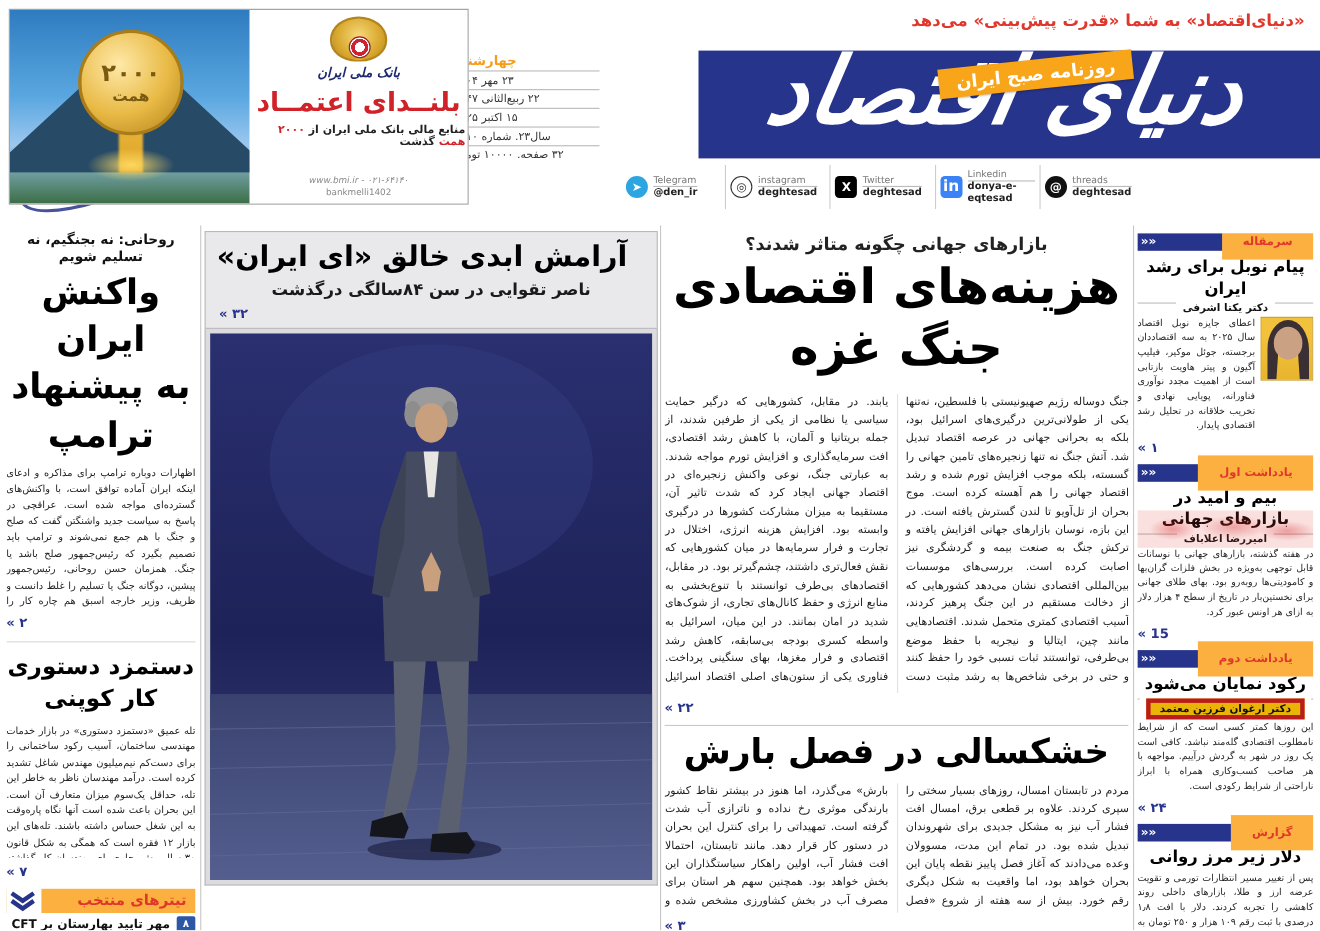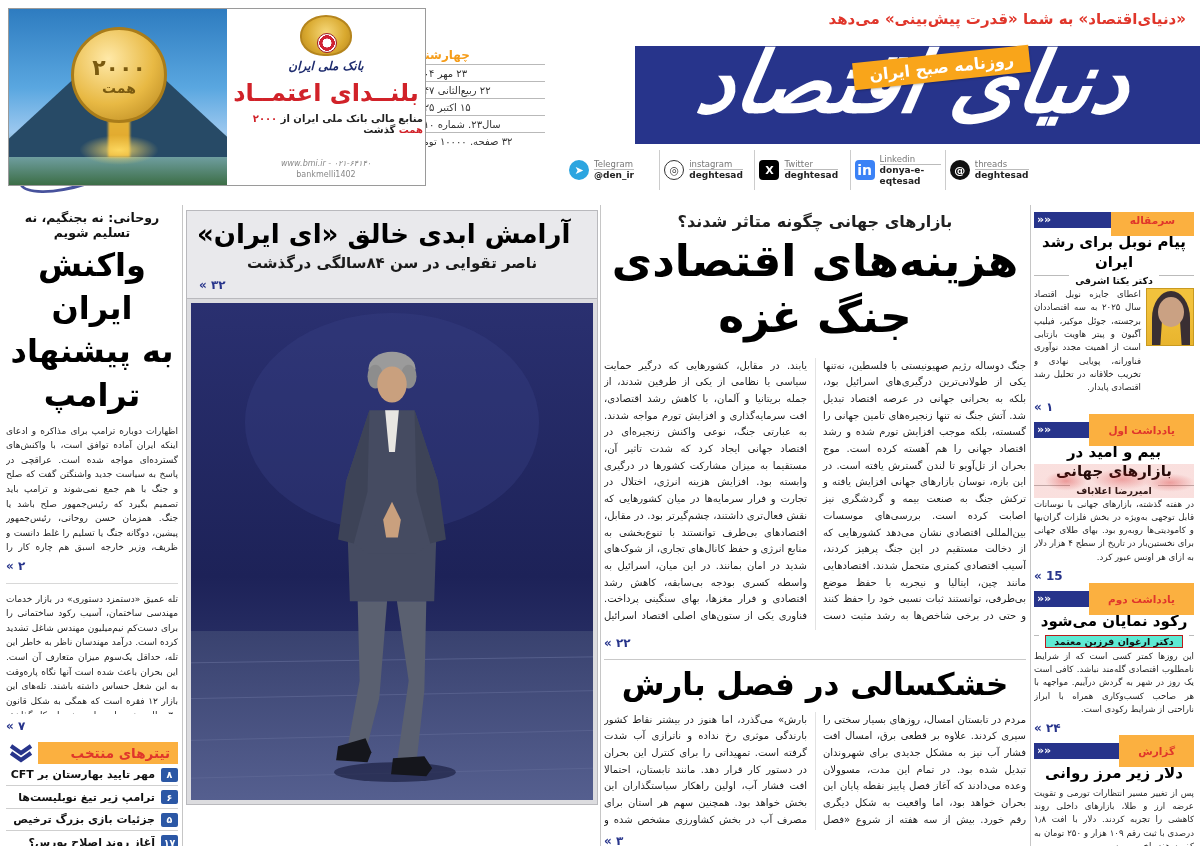--- a/index.html
+++ b/index.html
@@ -102,21 +102,21 @@
   .sidebar { position:absolute; top:212px; left:1034px; width:160px; height:634px; overflow:hidden; }
   .sec-head { position:relative; display:flex; align-items:center; height:16px; margin-bottom:5px; }
   .sec-label { background:#fbb040; color:#e0362b; font-weight:bold; font-size:10.5px; padding:1px 19px; height:32px;
     display:flex; align-items:center; }
   .sec-bar { flex:1; background:#27348b; height:16px; position:relative; }
   .sec-bar .chev { position:absolute; left:3px; top:0; color:#fff; font-size:11px; font-weight:bold; line-height:16px; }
   .sec-title { font-size:15px; font-weight:bold; text-align:center; color:#000; line-height:1.3; }
   .sec-author { display:flex; align-items:flex-start; gap:6px; margin:3px 0 2px; }
   .sec-author::before, .sec-author::after { content:""; flex:1; border-top:1px solid #bbb; }
   .sec-author span { font-size:9.5px; font-weight:bold; color:#111; }
-  .sec-author.boxed span { border:1px solid #b91c1c; padding:0 8px; background:#5eead4; }
+  .sec-author.boxed span { border:4px solid #b91c1c; padding:0 8px; background:#eab308; }
   .sec-body { font-size:8.6px; line-height:1.55; color:#222; }
   .sec-foot { text-align:left; margin:1px 0 7px; }
   .sec1-wrap { display:flex; gap:5px; direction:rtl; }
   .sec1-wrap .sec-body { flex:1; }
   .mugshot { flex:0 0 48px; height:58px; background:linear-gradient(180deg,#f2c23c 0 30%,#e8b42e); border:1px solid #c99a20;
     position:relative; overflow:hidden; }
   .mug-head { position:absolute; top:8px; left:11px; width:26px; height:30px; border-radius:50%; background:#caa183; }
   .mug-scarf { position:absolute; top:2px; left:5px; width:38px; height:54px; border-radius:50% 50% 0 0;
     background:#3a2f33; clip-path:polygon(0 0,100% 0,100% 100%,78% 100%,72% 38%,50% 26%,28% 38%,22% 100%,0 100%); }
   .watermark { position:absolute; left:0; right:0; height:34px; background:
@@ -223,20 +223,24 @@
         <span>واکنش ایران</span><br>
         <span>به پیشنهاد ترامپ</span>
       </div>
       <div class="lc-body just" style="height:130px;overflow:hidden">اظهارات دوباره ترامپ برای مذاکره و ادعای اینکه ایران آماده توافق است، با واکنش‌های گسترده‌ای مواجه شده است. عراقچی در پاسخ به سیاست جدید واشنگتن گفت که صلح و جنگ با هم جمع نمی‌شوند و ترامپ باید تصمیم بگیرد که رئیس‌جمهور صلح باشد یا جنگ. همزمان حسن روحانی، رئیس‌جمهور پیشین، دوگانه جنگ یا تسلیم را غلط دانست و ظریف، وزیر خارجه اسبق هم چاره کار را مذاکره مستقیم با آمریکا دانسته است. «دنیای اقتصاد» در یک گزارش و گفت‌وگو به ارزیابی نیت واقعی آمریکا پرداخته است.</div>
       <div style="text-align:left;margin-top:1px"><span class="pmark">« ۲</span></div>
     </div>
 
     <div class="lc-sep"></div>
 
     <div>
+      <div class="lc-title2">
+        <span>دستمزد دستوری</span><br>
+        <span>کار کوپنی</span>
+      </div>
       <div class="lc-body just" style="height:122px;overflow:hidden">تله عمیق «دستمزد دستوری» در بازار خدمات مهندسی ساختمان، آسیب رکود ساختمانی را برای دست‌کم نیم‌میلیون مهندس شاغل تشدید کرده است. درآمد مهندسان ناظر به خاطر این تله، حداقل یک‌سوم میزان متعارف آن است. این بحران باعث شده است آنها نگاه پاره‌وقت به این شغل حساس داشته باشند. تله‌های این بازار ۱۲ فقره است که همگی به شکل قانون ۳۰ سال پیش، جلوی پای مهندسان کار گذاشته شده‌اند. یکی از مهم‌ترین آنها «کوپن تقسیم کار» است که «رقابت» برای ارائه خدمات باکیفیت را سرکوب کرده و قرار است با طرح مجلس این بازار اصلاح شود.</div>
       <div style="text-align:left;margin-top:1px"><span class="pmark">« ۷</span></div>
     </div>
 
     <div class="picks">
       <div class="picks-head">
         <span class="ph-label">تیترهای منتخب</span>
         <span class="picks-chevron">
           <svg width="26" height="20" viewBox="0 0 26 20">
               <polyline points="3,3 13,10 23,3" fill="none" stroke="#27348b" stroke-width="4"></polyline>

